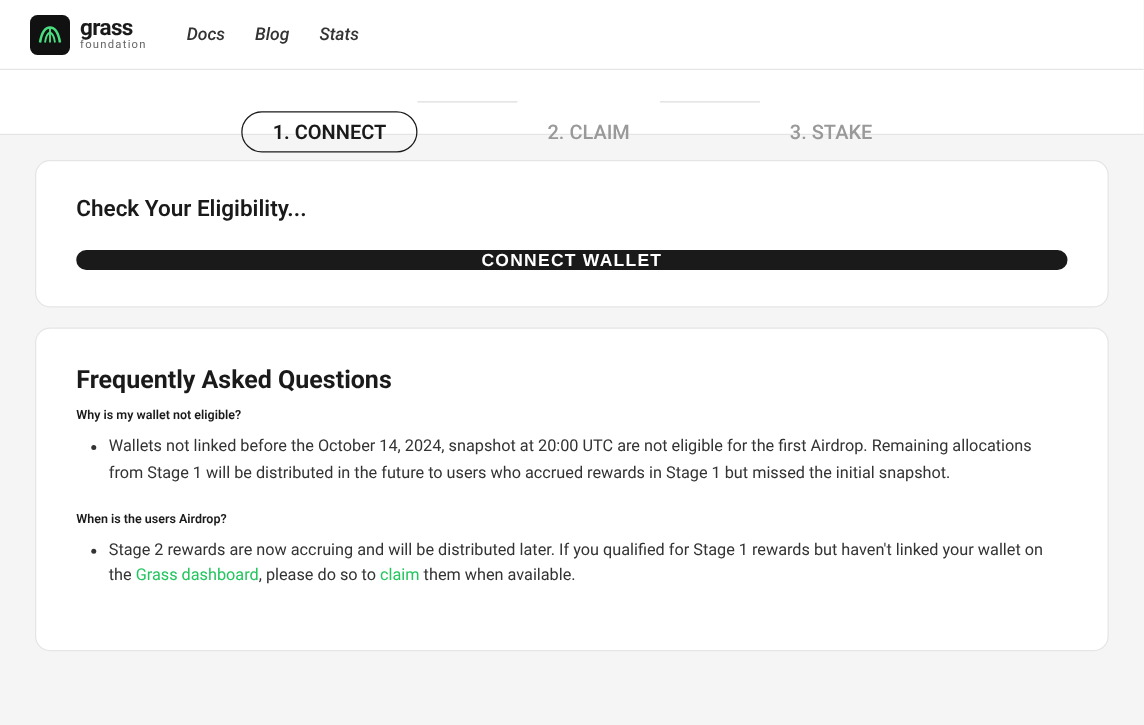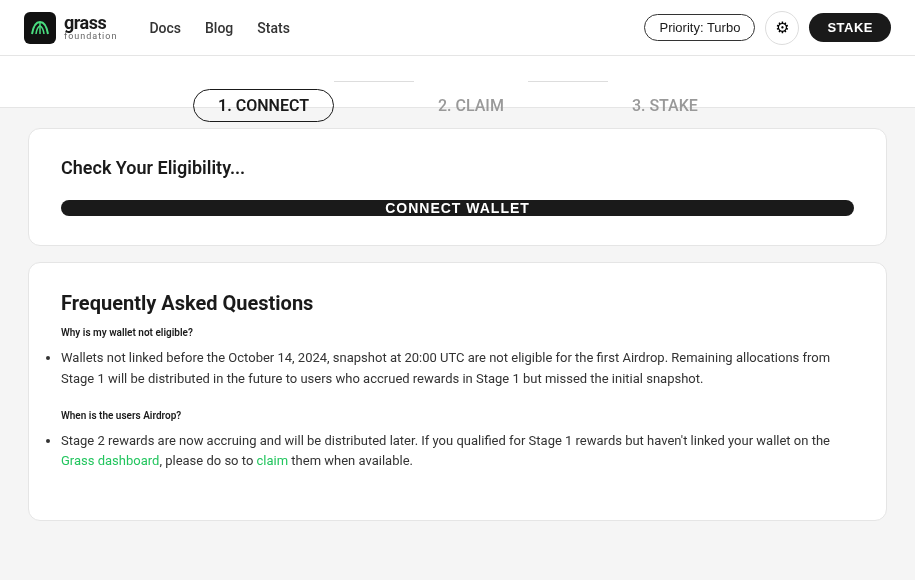--- a/index.html
+++ b/index.html
@@ -47,20 +47,21 @@
     .logo-sub {
       font-size: 9px;
       color: #666;
       letter-spacing: 1px;
       text-transform: lowercase;
     }
     .nav {
       display: flex;
       gap: 24px;
       align-items: flex-end;
+      font-style: italic;
     }
     .nav-item {
       font-size: 14px;
       font-weight: 500;
       color: #333;
       cursor: pointer;
       text-decoration: none;
     }
     .header-right {
       margin-left: auto;
@@ -180,21 +181,21 @@
       color: #1a1a1a;
       margin-bottom: 12px;
     }
     .faq-question {
       font-size: 10px;
       font-weight: 600;
       color: #1a1a1a;
       margin-bottom: 10px;
     }
     .faq-answer {
-      margin-left: 0;
+      margin-left: 26px;
       margin-bottom: 20px;
     }
     .faq-answer li {
       font-size: 13px;
       color: #333;
       line-height: 1.6;
       list-style: disc;
     }
     .faq-link {
       color: #22c55e;
@@ -217,27 +218,20 @@
       <span class="logo-sub">foundation</span>
     </div>
   </div>
 
   <nav class="nav">
     <a class="nav-item">Docs</a>
     <a class="nav-item">Blog</a>
     <a class="nav-item">Stats</a>
   </nav>
 
-  <div class="header-right">
-    <button class="priority-btn">Priority: Turbo</button>
-    <button class="settings-btn">
-      <span>⚙</span>
-    </button>
-    <button class="stake-btn">STAKE</button>
-  </div>
 </header>
 
 <div class="stepper-container">
   <div class="stepper">
     <div class="step active">
       <span>1. CONNECT</span>
     </div>
     <div class="step-connector"></div>
     <div class="step">
       <span>2. CLAIM</span>

